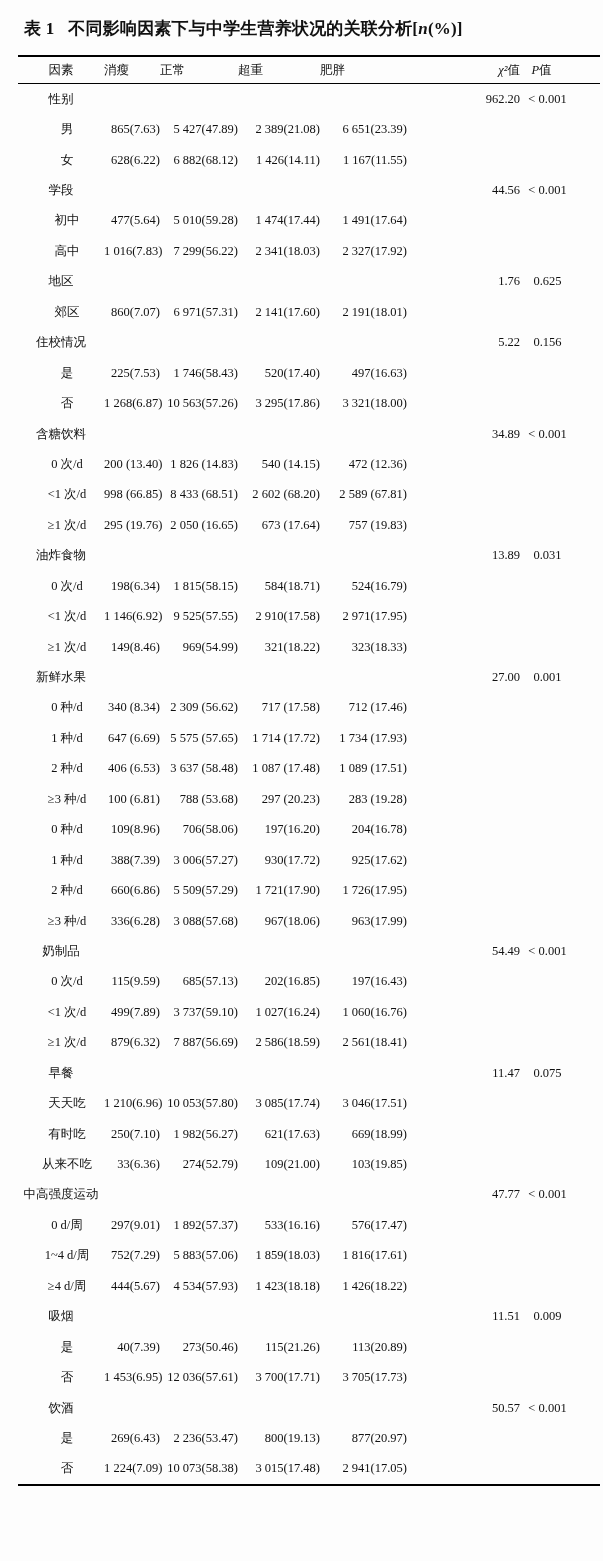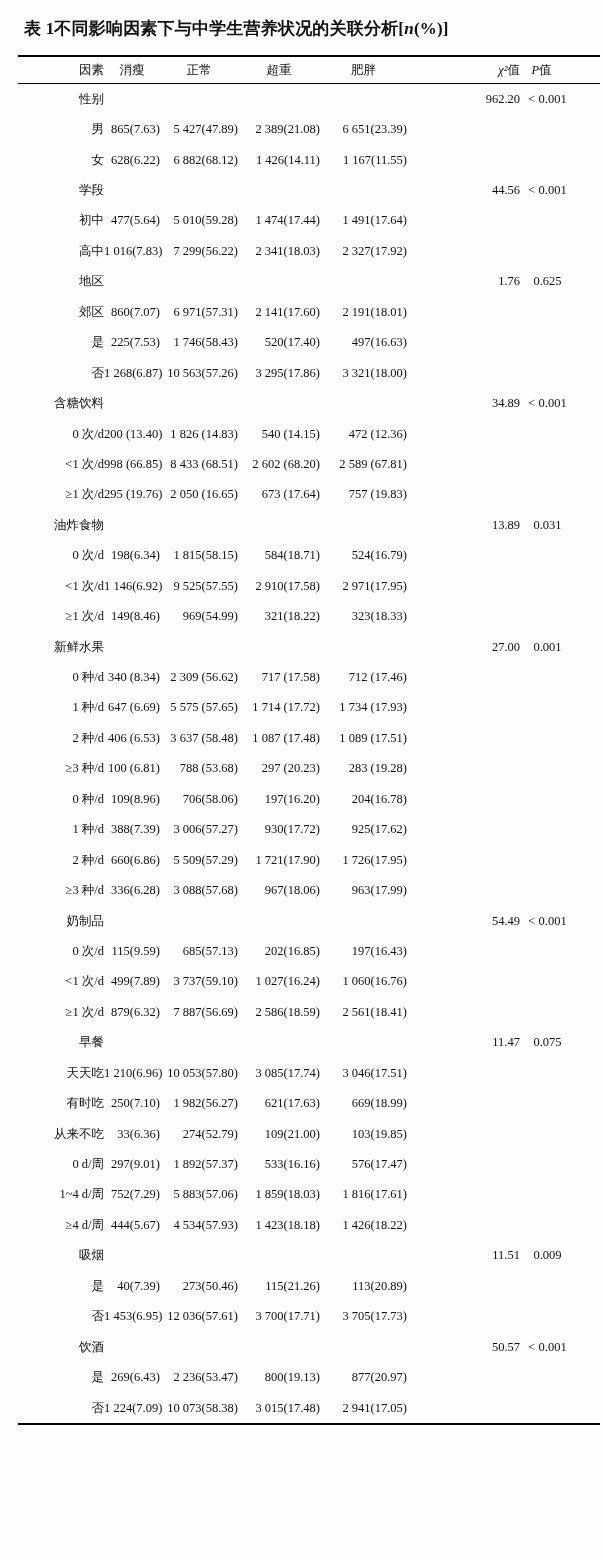--- a/index.html
+++ b/index.html
@@ -6,21 +6,21 @@
   body{
     width:603px;height:1561px;position:relative;overflow:hidden;
     background:#fdfdfd;color:#111;
     font-family:"Liberation Serif","DejaVu Serif",serif;
     -webkit-font-smoothing:antialiased;
   }
   .title{
     position:absolute;top:17px;left:24px;width:560px;
     font-size:17px;font-weight:bold;letter-spacing:0.2px;white-space:nowrap;
   }
-  .title .prefix{}
+  .title .prefix{margin-right:14px;}
   .title .n-italic{font-style:italic;font-family:"Liberation Serif",serif;}
   table{
     position:absolute;top:55px;left:18px;width:582px;
     border-collapse:collapse;table-layout:fixed;
     border-top:2px solid #000;border-bottom:2px solid #000;
     font-size:12.5px;
   }
   col.c1{width:86px;}
   col.c2{width:56px;}
   col.c3{width:78px;}
@@ -31,22 +31,22 @@
   thead td{
     height:26px;vertical-align:middle;
     border-bottom:1.5px solid #000;
     white-space:nowrap;
   }
   tbody td{
     height:30.45px;vertical-align:middle;white-space:nowrap;
     padding:0;
   }
   td{padding:0;}
-  .al{text-align:right;}
-  .ac{text-align:center;}
+  .al{text-align:center;}
+  .ac{text-align:left;}
   .ar{text-align:right;}
   td.pcol{padding-right:25px;text-align:center;}
   thead td.pcol-h{padding-right:37px;text-align:center;}
   td.indent{padding-left:12px;}
   .it{font-style:italic;}
 </style>
 </head>
 <body>
 
 <div class="title">
@@ -141,20 +141,29 @@
       <tr>
         <td class="al indent">郊区</td>
         <td class="ar">860(7.07)</td>
         <td class="ar">6 971(57.31)</td>
         <td class="ar">2 141(17.60)</td>
         <td class="ar">2 191(18.01)</td>
         <td class="ar"></td>
         <td class="pcol"></td>
       </tr>
       <tr>
+        <td class="al">住校情况</td>
+        <td class="ar"></td>
+        <td class="ar"></td>
+        <td class="ar"></td>
+        <td class="ar"></td>
+        <td class="ar">5.22</td>
+        <td class="pcol">0.156</td>
+      </tr>
+      <tr>
         <td class="al indent">是</td>
         <td class="ar">225(7.53)</td>
         <td class="ar">1 746(58.43)</td>
         <td class="ar">520(17.40)</td>
         <td class="ar">497(16.63)</td>
         <td class="ar"></td>
         <td class="pcol"></td>
       </tr>
       <tr>
         <td class="al indent">否</td>
@@ -384,20 +393,29 @@
       <tr>
         <td class="al indent">从来不吃</td>
         <td class="ar">33(6.36)</td>
         <td class="ar">274(52.79)</td>
         <td class="ar">109(21.00)</td>
         <td class="ar">103(19.85)</td>
         <td class="ar"></td>
         <td class="pcol"></td>
       </tr>
       <tr>
+        <td class="al">中高强度运动</td>
+        <td class="ar"></td>
+        <td class="ar"></td>
+        <td class="ar"></td>
+        <td class="ar"></td>
+        <td class="ar">47.77</td>
+        <td class="pcol">&lt; 0.001</td>
+      </tr>
+      <tr>
         <td class="al indent">0 d/周</td>
         <td class="ar">297(9.01)</td>
         <td class="ar">1 892(57.37)</td>
         <td class="ar">533(16.16)</td>
         <td class="ar">576(17.47)</td>
         <td class="ar"></td>
         <td class="pcol"></td>
       </tr>
       <tr>
         <td class="al indent">1~4 d/周</td>

